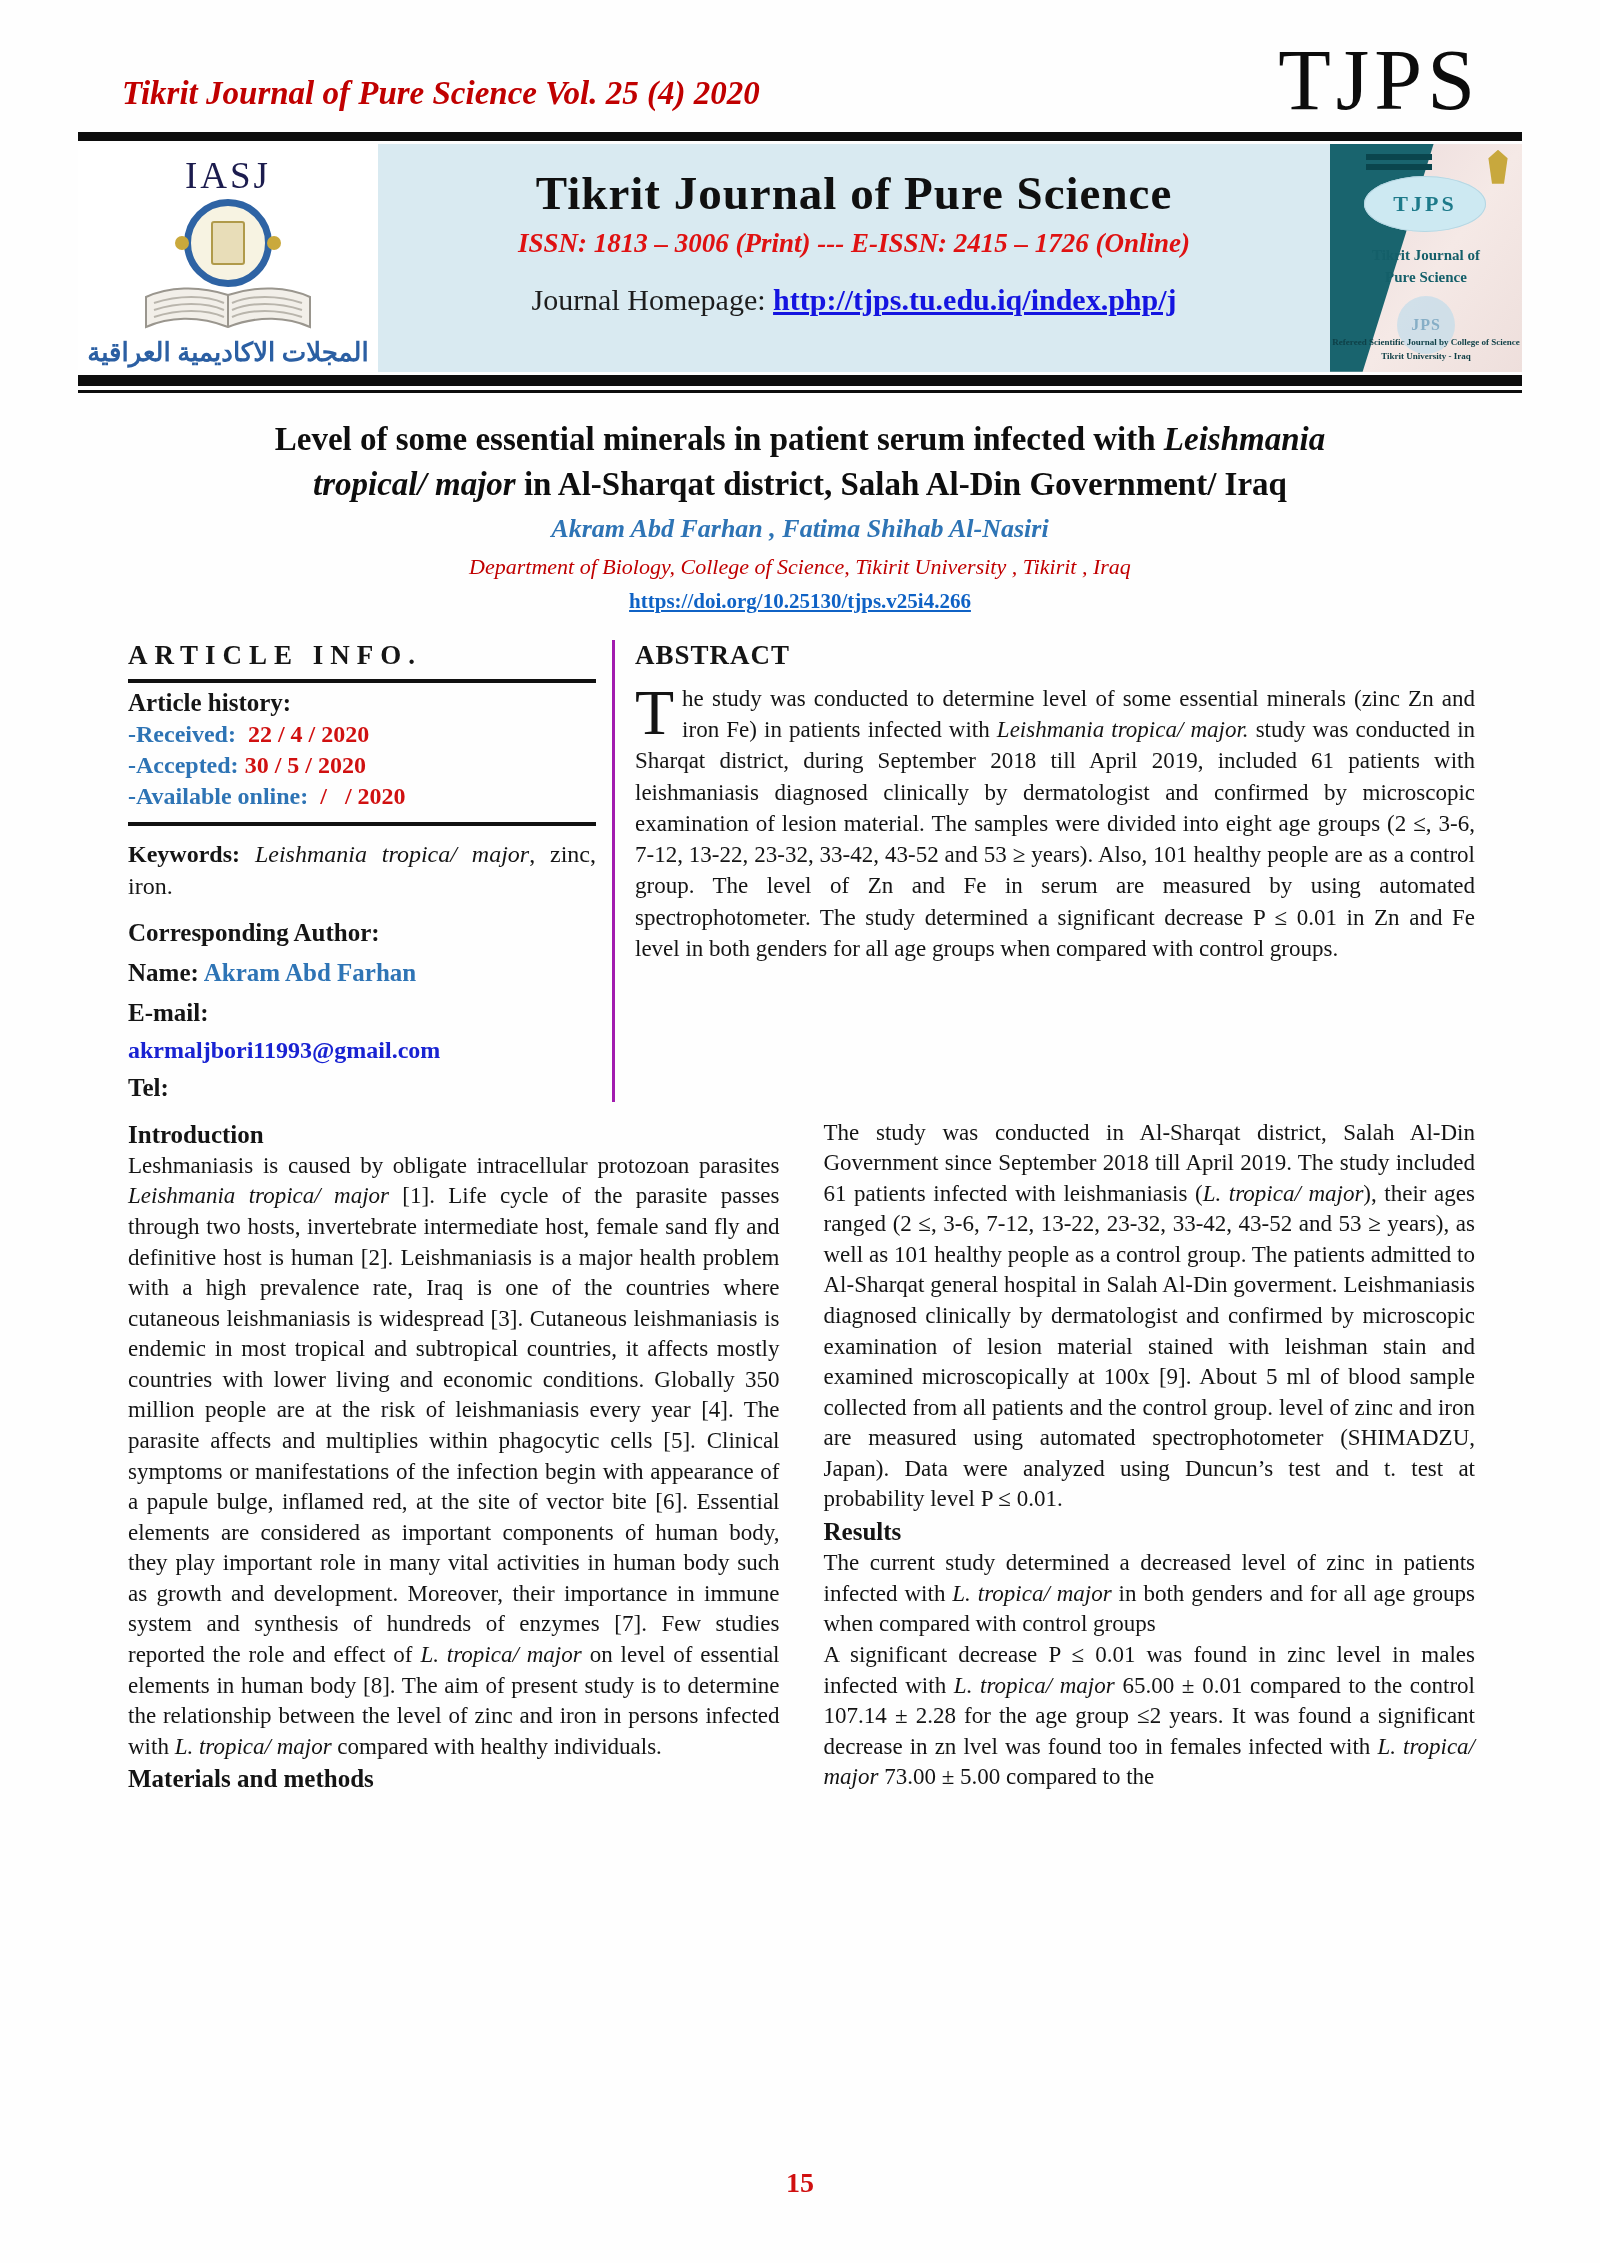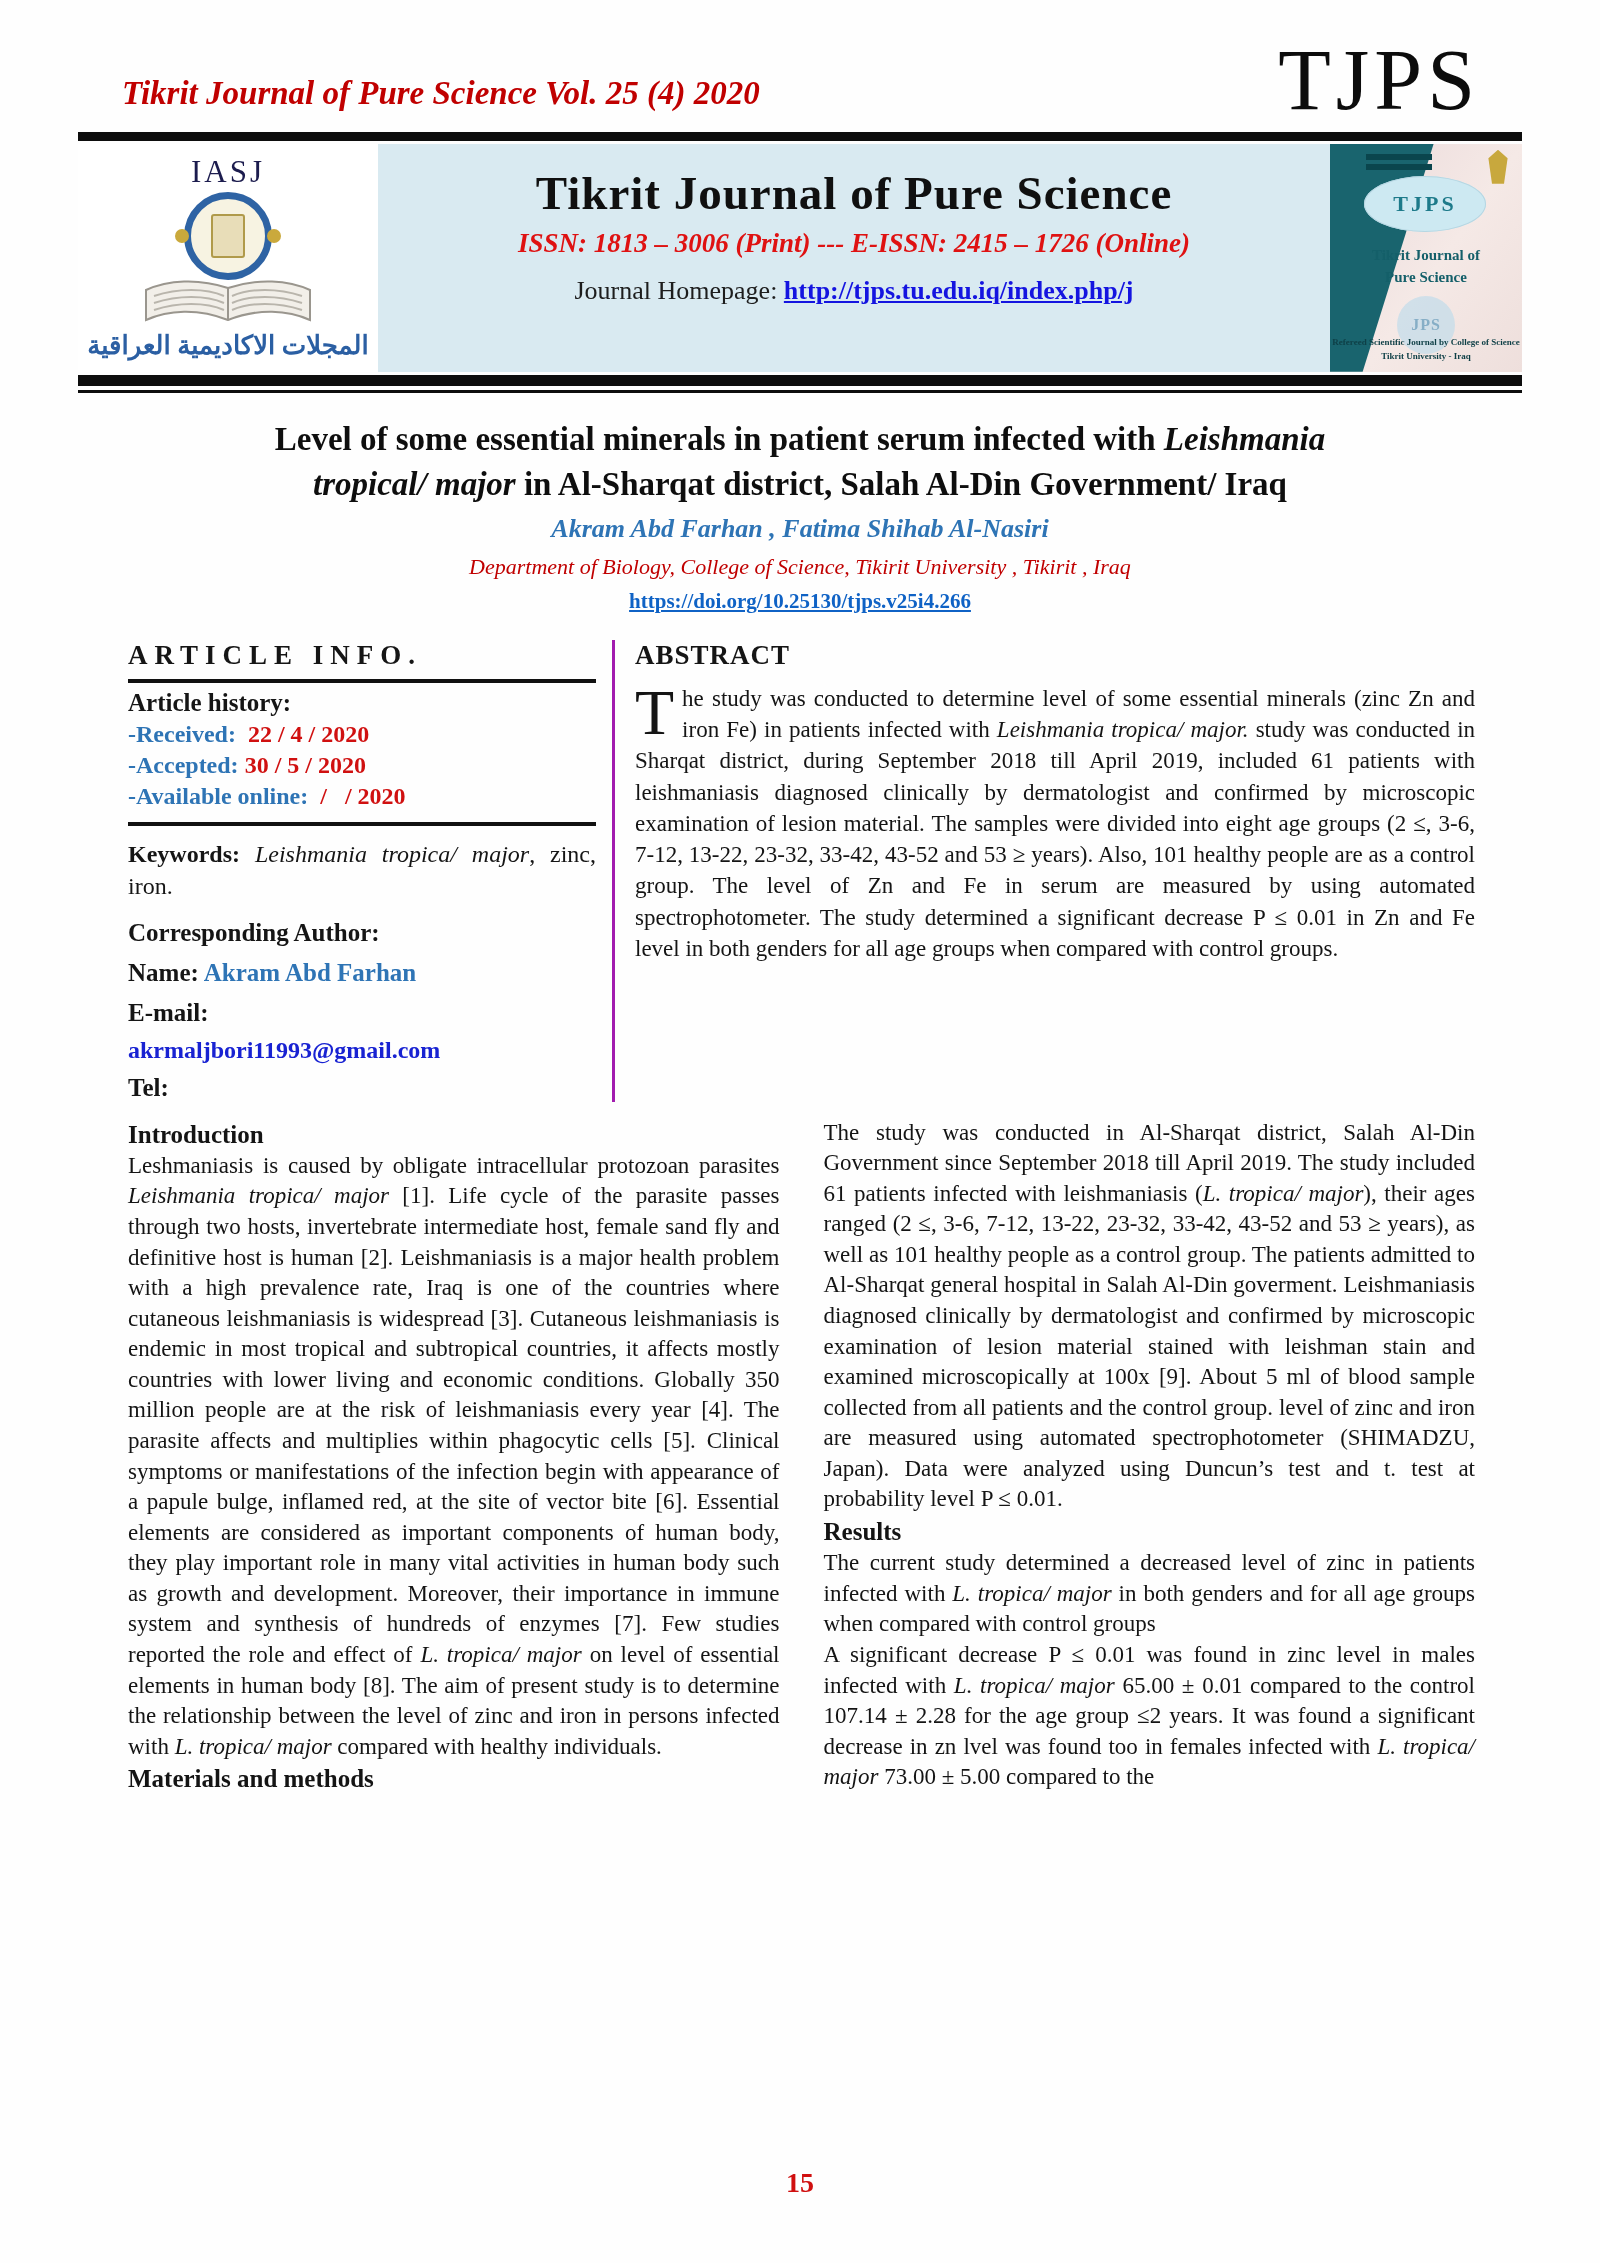--- a/index.html
+++ b/index.html
@@ -9,34 +9,34 @@
   
   .masthead{display:flex;justify-content:space-between;align-items:flex-end;padding:40px 120px 0 122px;}
   .mh-journal{color:#c00000;font-style:italic;font-weight:bold;font-size:33px;padding-bottom:10px;}
   .mh-logo{font-size:86px;line-height:0.95;letter-spacing:5px;color:#0c0c0c;}
 
   .rule-top{height:9px;background:#0d0d0d;margin:10px 78px 0 78px;}
 
   
   .banner{margin:3px 78px 0 78px;height:228px;display:flex;}
   .b-iasj{width:300px;background:#ffffff;display:flex;flex-direction:column;align-items:center;padding-top:10px;}
-  .iasj-acr{font-size:31px;letter-spacing:3px;color:#1c1c4e;text-align:right;}
+  .iasj-acr{font-size:37px;letter-spacing:3px;color:#1c1c4e;text-align:right;}
   .iasj-emblem{width:74px;height:74px;border-radius:50%;background:#f7f3e2;border:7px solid #2e63a4;
                position:relative;margin-top:2px;}
   .iasj-emblem .inner{position:absolute;left:50%;top:50%;transform:translate(-50%,-50%);
                width:30px;height:40px;background:#e8ddb8;border:2px solid #b09a4a;border-radius:3px;}
   .iasj-emblem .dot{position:absolute;top:50%;width:14px;height:14px;border-radius:50%;background:#caa93c;transform:translateY(-50%);}
   .iasj-emblem .dot.l{left:-16px;} .iasj-emblem .dot.r{right:-16px;}
   .iasj-book{margin-top:-4px;}
   .iasj-ar{color:#2b5fa3;font-weight:bold;font-size:26px;margin-top:-4px;}
 
   .b-center{flex:1;background:#d9eaf1;text-align:center;padding-top:22px;}
   .bc-title{font-size:47px;font-weight:bold;color:#101010;letter-spacing:1px;}
   .bc-issn{margin-top:8px;color:#df1212;font-weight:bold;font-style:italic;font-size:27px;}
-  .bc-home{margin-top:17px;font-size:26px;color:#1d1d1d;}
+  .bc-home{margin-top:24px;font-size:30px;color:#1d1d1d;}
   .bc-link{color:#1414e0;font-weight:bold;text-decoration:underline;cursor:pointer;}
 
   .b-cover{width:192px;position:relative;background:linear-gradient(125deg,#ead9da 0%,#f5e9e6 55%,#eedfdc 100%);overflow:hidden;}
   .cov-diag{position:absolute;top:0;left:0;width:100%;height:100%;background:#19646e;
             clip-path:polygon(0 0,54% 0,17% 100%,0 100%);}
   .cov-bar{position:absolute;left:36px;height:6px;width:66px;background:#0a454d;}
   .cov-bar.b1{top:10px;} .cov-bar.b2{top:20px;}
   .cov-gold{position:absolute;top:6px;right:12px;width:24px;height:34px;background:#c8a83d;
             clip-path:polygon(50% 0,90% 25%,75% 100%,25% 100%,10% 25%);}
   .cov-ellipse{position:absolute;top:32px;left:34px;width:122px;height:56px;border-radius:50%;

